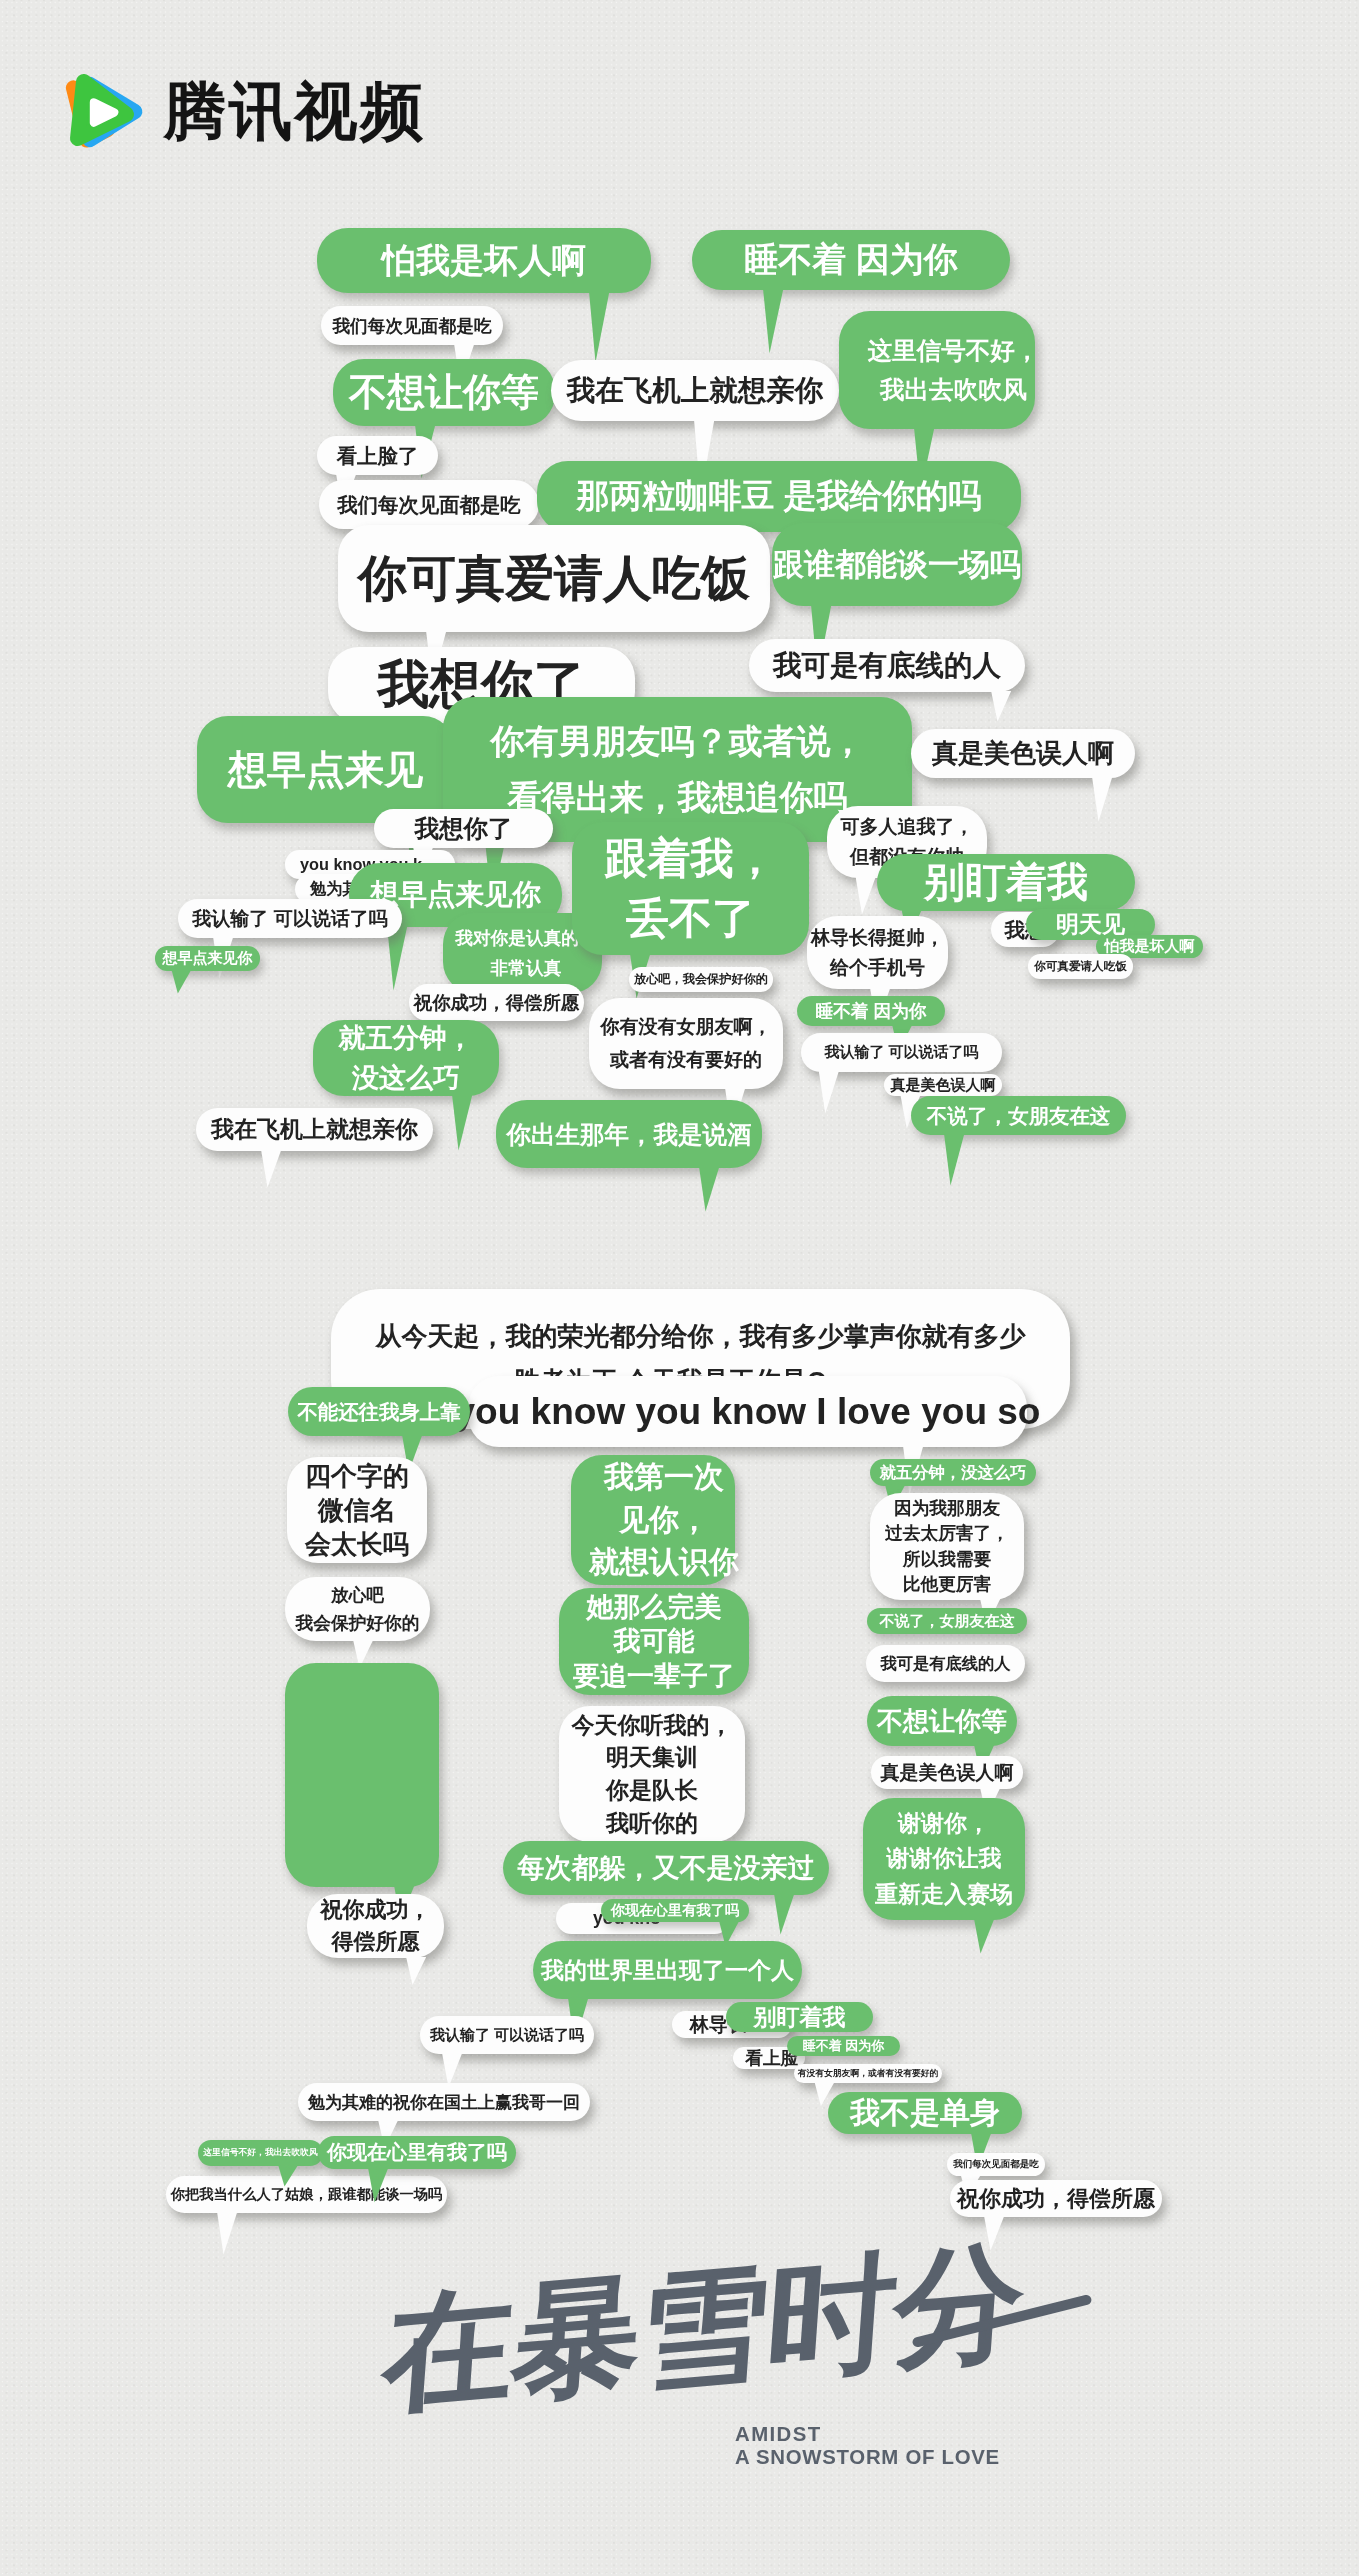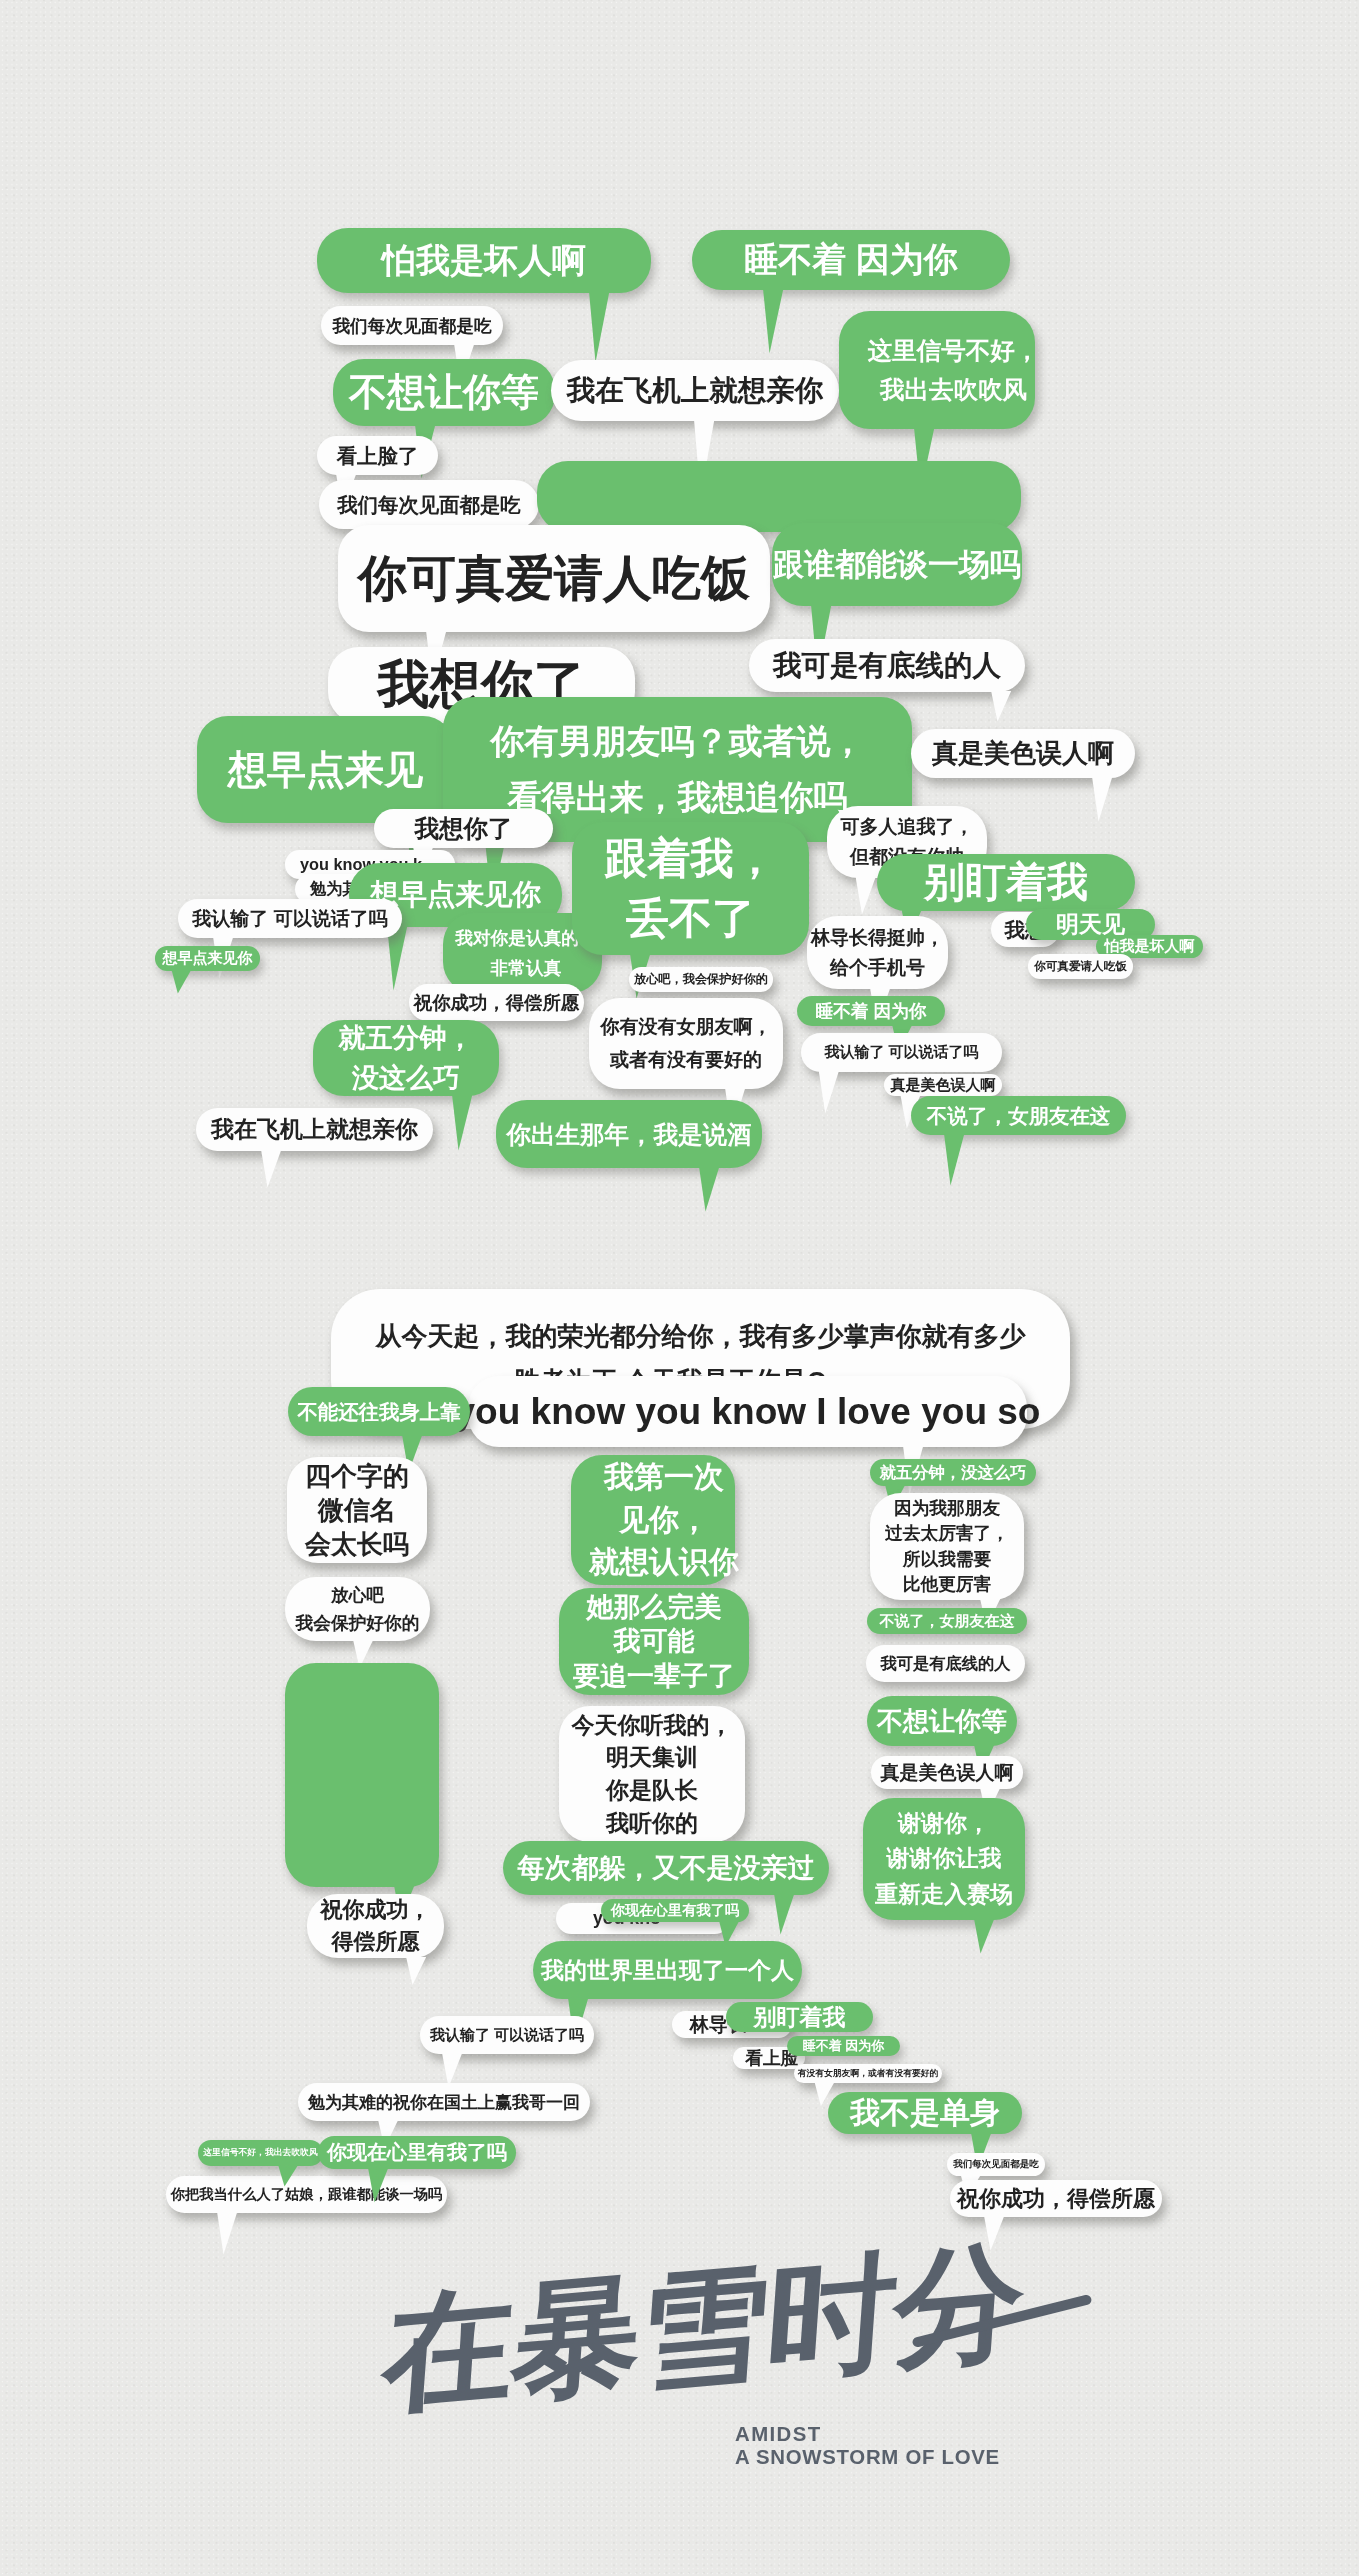--- a/index.html
+++ b/index.html
@@ -29,20 +29,29 @@
     background:#59616c;transform:rotate(-14deg);}
   #footer-subtitle{position:absolute;left:348px;top:160px;color:#59616c;font-weight:700;text-align:left;}
   #footer-subtitle .l1{font-size:20.4px;letter-spacing:1.4px;}
   #footer-subtitle .l2{font-size:20.4px;letter-spacing:0.7px;}
 </style>
 </head>
 <body>
 
 <div id="poster">
 
+  <div id="logo">
+    <svg width="102" height="97" viewBox="0 0 200 190">
+      <path d="M60 45 L60 150 L105 140 Z" fill="#ff8a14" stroke="#ff8a14" stroke-width="30" stroke-linejoin="round" transform="rotate(-14 70 95)"></path>
+      <path d="M80 42 L168 95 L80 150 Z" fill="#27a7f2" stroke="#27a7f2" stroke-width="30" stroke-linejoin="round"></path>
+      <path d="M62 40 L152 95 L62 152 Z" fill="#3ec53f" stroke="#3ec53f" stroke-width="30" stroke-linejoin="round" transform="rotate(6 100 95)"></path>
+      <path d="M88 77 L128 97 L88 117 Z" fill="#ffffff" stroke="#ffffff" stroke-width="16" stroke-linejoin="round"></path>
+    </svg>
+    <span id="logo-text">腾讯视频</span>
+  </div>
 
   <div id="bubble-layer">
       <div class="bubble g" style="left: 317px; top: 228px; width: 334px; height: 65px; font-size: 34px; border-radius: 31px;">
         <span>怕我是坏人啊</span>
         <div class="tail" style="left: 272px; height: 71px;"></div>
       </div>
       <div class="bubble g" style="left: 692px; top: 230px; width: 318px; height: 60px; font-size: 34px; border-radius: 30px;">
         <span>睡不着 因为你</span>
         <div class="tail" style="left: 71px; height: 65px;"></div>
       </div>
@@ -65,20 +74,21 @@
       </div>
       <div class="bubble w" style="left: 317px; top: 436px; width: 121px; height: 39px; font-size: 20.4px; border-radius: 20px;">
         <span>看上脸了</span>
         <div class="tail" style="left: 19px; height: 37px;"></div>
       </div>
       <div class="bubble w" style="left: 319px; top: 480px; width: 220px; height: 49px; font-size: 20.4px; border-radius: 24.5px;">
         <span>我们每次见面都是吃</span>
         <div class="tail" style="left: 170px; height: 45px;"></div>
       </div>
       <div class="bubble g" style="left: 537px; top: 461px; width: 484px; height: 71px; font-size: 33px; border-radius: 31px;">
+        <span>那两粒咖啡豆 是我给你的吗</span>
         <div class="tail" style="left: 318px; height: 61px;"></div>
       </div>
       <div class="bubble w" style="left: 338px; top: 525px; width: 432px; height: 107px; font-size: 49px; border-radius: 31px;">
         <span>你可真爱请人吃饭</span>
         <div class="tail" style="left: 88px; height: 52px;"></div>
       </div>
       <div class="bubble g" style="left: 772px; top: 523px; width: 250px; height: 83px; font-size: 31px; border-radius: 31px;">
         <span>跟谁都能谈一场吗</span>
         <div class="tail" style="left: 39px; height: 72px;"></div>
       </div>

